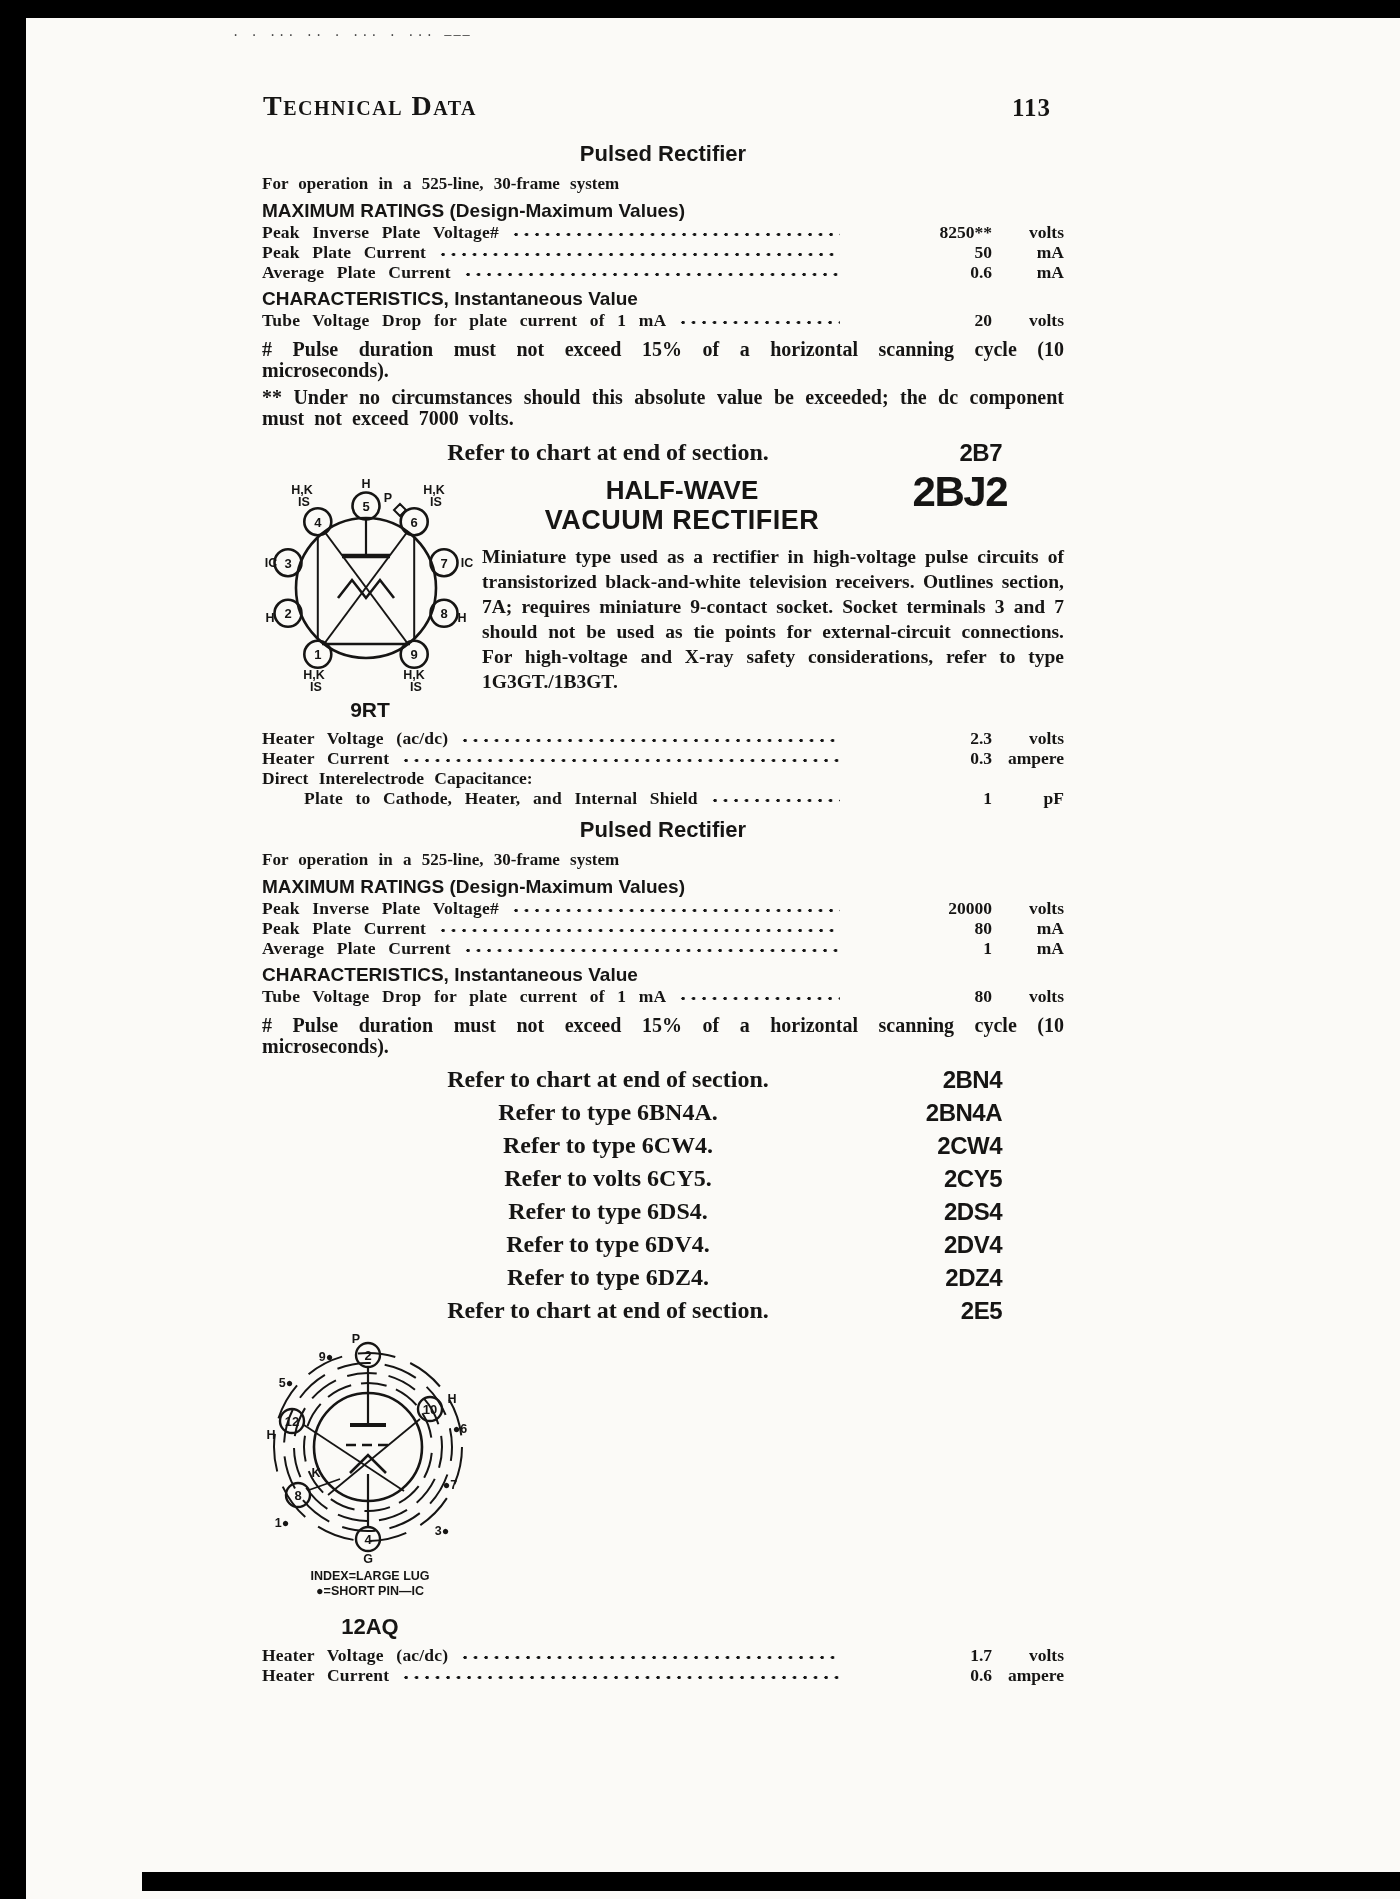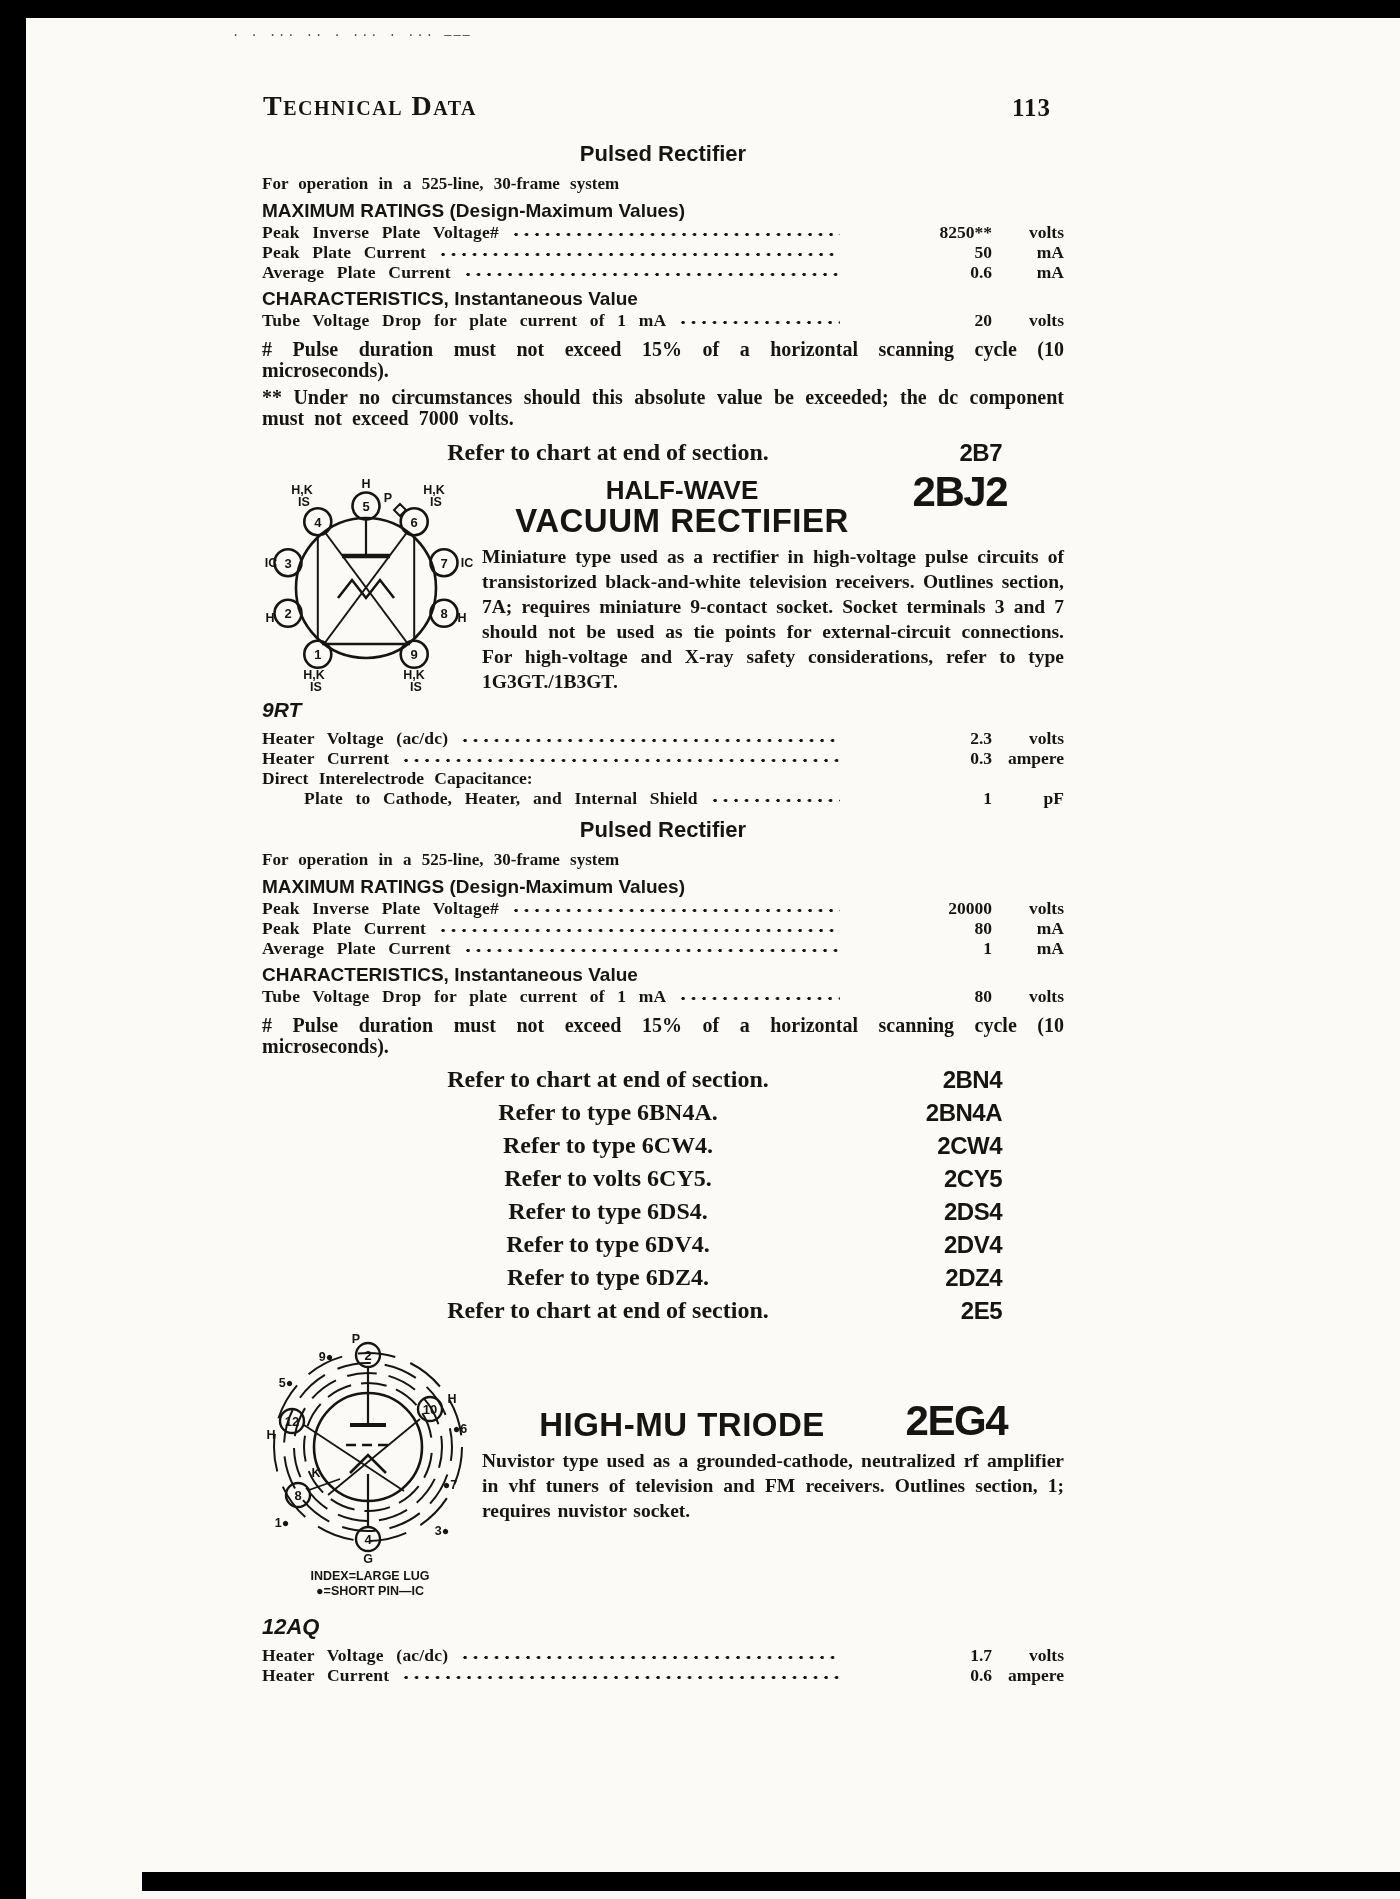--- a/index.html
+++ b/index.html
@@ -38,28 +38,28 @@
   .refer-text{display:block;text-align:center;font-weight:700;font-size:24px;line-height:29px;padding-right:110px;}
   .refer-code{position:absolute;right:62px;top:0;font-family:"Liberation Sans",sans-serif;
               font-weight:700;font-size:24px;line-height:29px;letter-spacing:-0.5px;}
   .refer-list .refer-row{margin-top:4px;height:29px;}
 
   .tube-row{display:flex;margin-top:8px;}
   .diagram-col{width:216px;flex:none;}
   .text-col{flex:1 1 auto;position:relative;padding-left:4px;}
   .tube-title{width:400px;text-align:center;font-family:"Liberation Sans",sans-serif;font-weight:700;}
   .tt1{font-size:26px;line-height:29px;}
-  .tt2{font-size:33px;line-height:31px;letter-spacing:0.5px;}
+  .tt2{font-size:27px;line-height:31px;letter-spacing:0.5px;}
   .tube-code{position:absolute;right:57px;top:-8px;font-family:"Liberation Sans",sans-serif;
              font-weight:700;font-size:42px;letter-spacing:-1.5px;}
   .tube-desc{margin-top:8px;font-weight:700;font-size:19.5px;line-height:25px;text-align:justify;word-spacing:2px;}
   .text-col-2eg4{padding-top:76px;}
   .tube-code-2eg4{top:64px;}
 
-  .diagram-caption{font-family:"Liberation Sans",sans-serif;font-weight:700;font-size:21px;line-height:24px;font-style:italic;}
+  .diagram-caption{text-align:center;font-family:"Liberation Sans",sans-serif;font-weight:700;font-size:21px;line-height:24px;}
   .idx-note{text-align:center;font-family:"Liberation Sans",sans-serif;font-weight:700;font-size:12.5px;line-height:15px;}
   .cap-12aq{font-size:22px;margin-top:16px;}
 
   svg text{font-family:"Liberation Sans",sans-serif;font-weight:700;fill:#161514;}
   svg .num{font-size:13px;}
   svg .fn{font-size:12.5px;}
   svg .stroke{stroke:#161514;fill:none;}
 </style>
 </head>
 <body>
@@ -300,27 +300,20 @@
           <text class="fn" x="188" y="156" text-anchor="middle">●7</text>
           <text class="fn" x="20" y="194" text-anchor="middle">1●</text>
           <text class="fn" x="180" y="202" text-anchor="middle">3●</text>
           <text class="num" x="106" y="211" text-anchor="middle">4</text>
           <text class="fn" x="106" y="230" text-anchor="middle">G</text>
         </svg>
         <div class="idx-note">INDEX=LARGE LUG</div>
         <div class="idx-note">●=SHORT PIN—IC</div>
         <div class="diagram-caption cap-12aq">12AQ</div>
       </div>
-      <div class="text-col text-col-2eg4">
-        <div class="tube-title">
-          <div class="tt2">HIGH-MU TRIODE</div>
-        </div>
-        <div class="tube-code tube-code-2eg4">2EG4</div>
-        <div class="tube-desc">Nuvistor type used as a grounded-cathode, neutralized rf amplifier in vhf tuners of television and FM receivers. Outlines section, 1; requires nuvistor socket.</div>
-      </div>
     </div>
 
     <div class="rrow" style="margin-top:6px;">
       <span class="rlabel">Heater Voltage (ac/dc)</span>
       <span class="leader"></span>
       <span class="rval">1.7</span>
       <span class="runit">volts</span>
     </div>
     <div class="rrow">
       <span class="rlabel">Heater Current</span>

